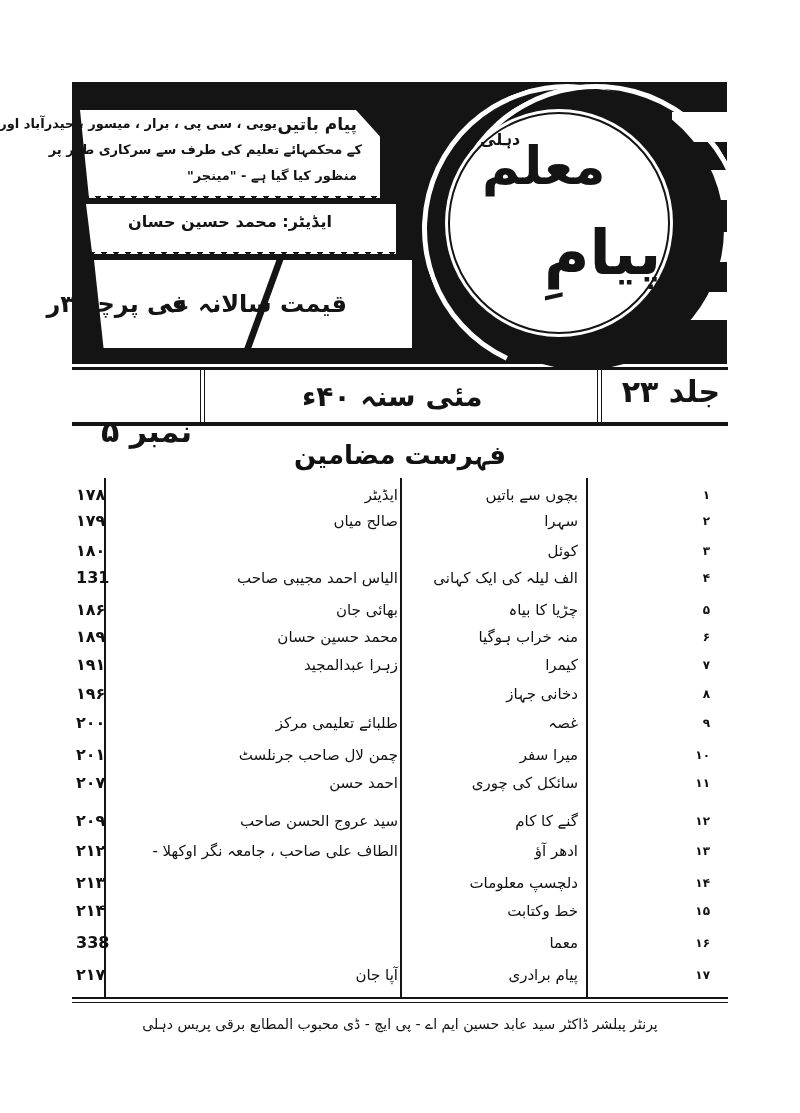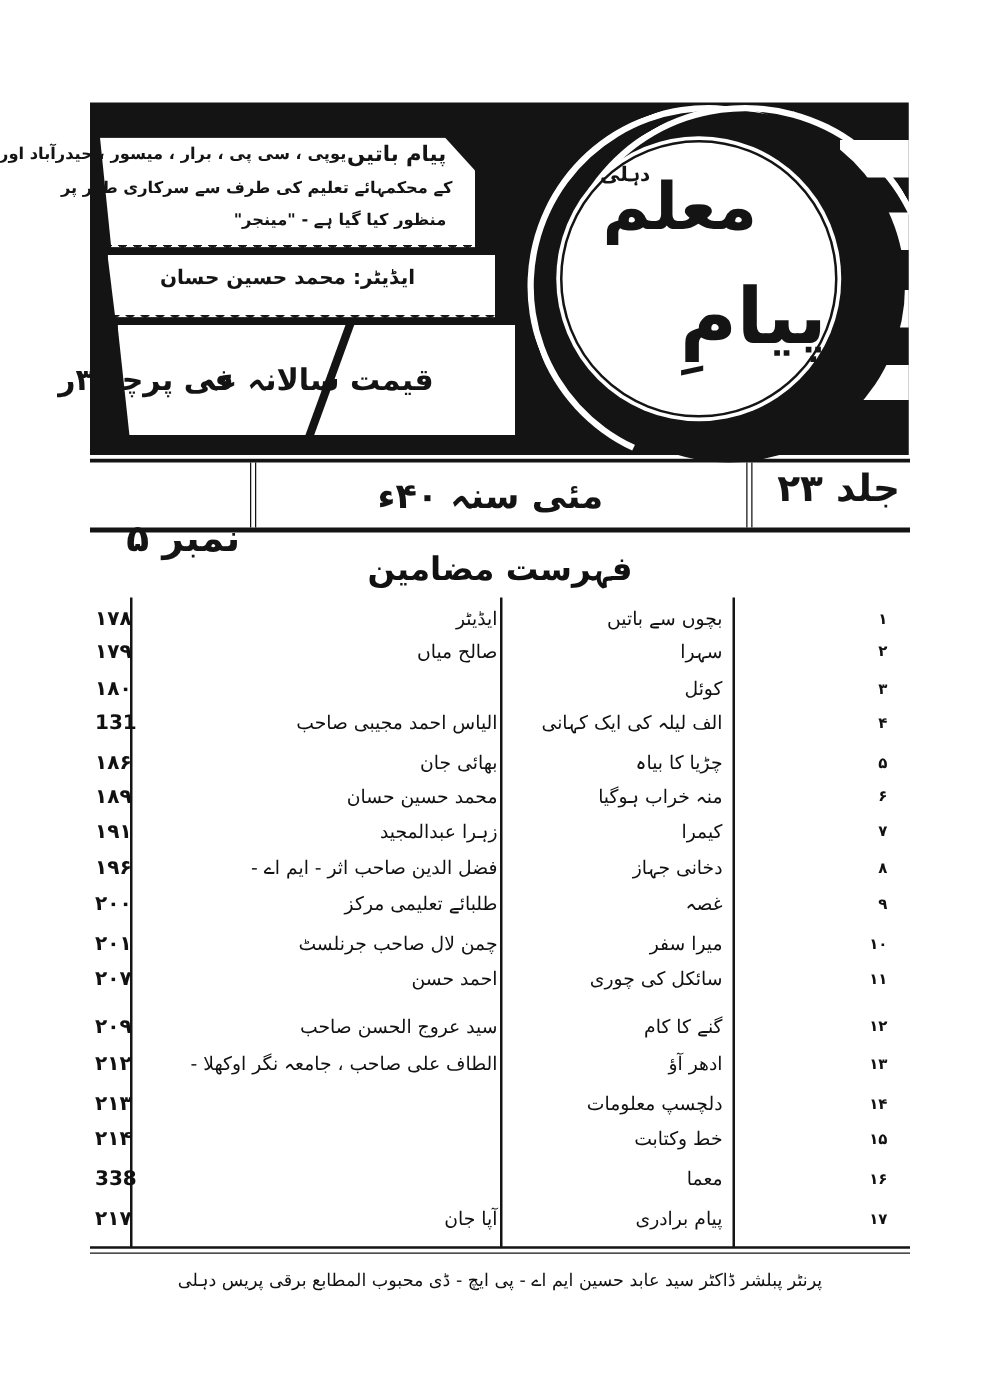--- a/index.html
+++ b/index.html
@@ -123,21 +123,20 @@
   </div>
   <div class="row" style="top:652px;">
     <span class="cell c-num">۷</span>
     <span class="cell c-title urdu">کیمرا</span>
     <span class="cell c-author urdu">زہرا عبدالمجید</span>
     <span class="cell c-page">۱۹۱</span>
   </div>
   <div class="row" style="top:681px;">
     <span class="cell c-num">۸</span>
     <span class="cell c-title urdu">دخانی جہاز</span>
-    <span class="cell c-author urdu">فضل الدین صاحب اثر - ایم اے -</span>
     <span class="cell c-page">۱۹۶</span>
   </div>
   <div class="row" style="top:710px;">
     <span class="cell c-num">۹</span>
     <span class="cell c-title urdu">غصہ</span>
     <span class="cell c-author urdu">طلبائے تعلیمی مرکز</span>
     <span class="cell c-page">۲۰۰</span>
   </div>
   <div class="row" style="top:742px;">
     <span class="cell c-num">۱۰</span>

